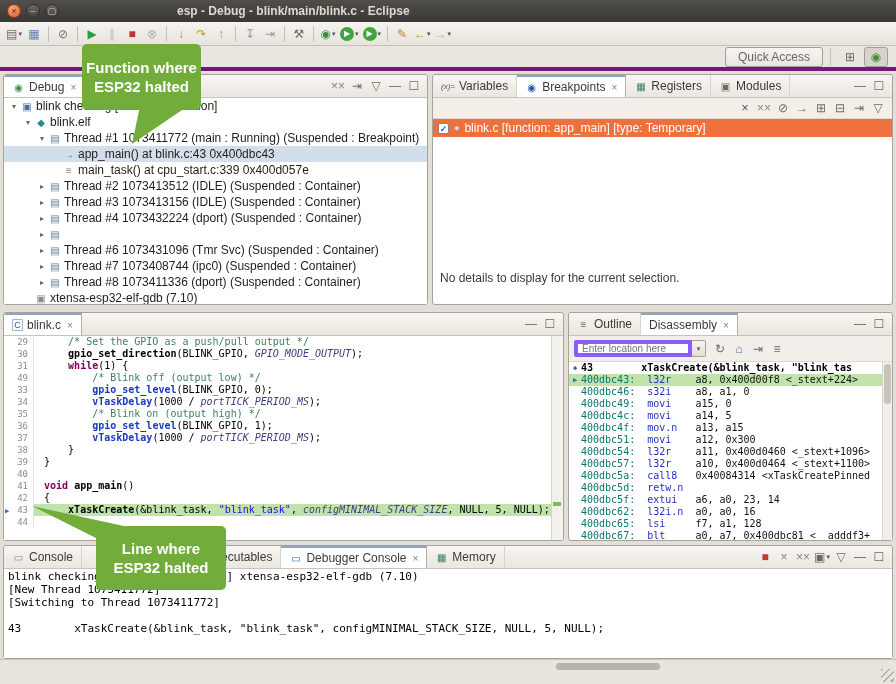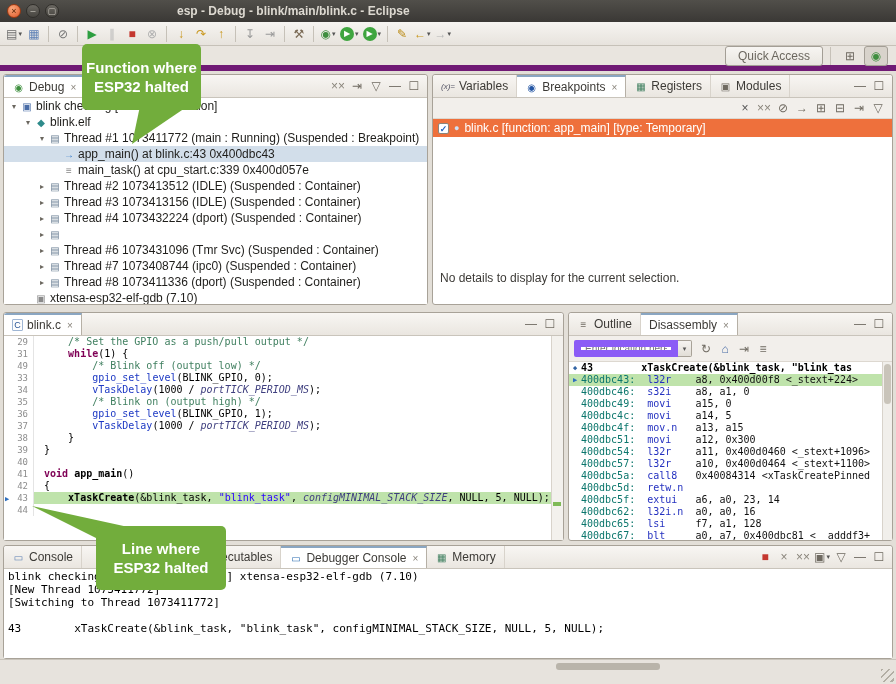--- a/index.html
+++ b/index.html
@@ -16,21 +16,21 @@
 
   
   .toolbar{position:absolute;left:0;top:22px;width:896px;height:24px;background:linear-gradient(#f6f4f1,#e7e3dd);border-bottom:1px solid #c6c1b8;display:flex;align-items:center;padding:0 4px}
   .tbtn{height:20px;min-width:20px;display:flex;align-items:center;justify-content:center;border-radius:3px;padding:0 2px}
   .gly{font-size:12px}
   .dd{font-size:7px;color:#555;margin-left:1px}
   .circ{width:14px;height:14px;border-radius:50%;color:#fff;font-size:8px;line-height:14px;text-align:center}
   .tsep{width:1px;height:16px;background:#c6c1b8;margin:0 4px;display:inline-block}
 
   
-  .qarow{position:absolute;left:0;top:46px;width:896px;height:25px;background:#e9e5df;border-bottom:6px solid #701a75;display:flex;align-items:center;justify-content:flex-end;padding-right:8px;gap:7px}
+  .qarow{position:absolute;left:0;top:46px;width:896px;height:25px;background:#e9e5df;border-bottom:4px solid #701a75;display:flex;align-items:center;justify-content:flex-end;padding-right:8px;gap:7px}
   .qabtn{border:1px solid #a39e95;border-radius:3px;background:linear-gradient(#f7f5f2,#e9e6e0);color:#6b675f;font-size:12px;padding:2px 12px;font-family:"Liberation Sans",sans-serif}
   .qsep{width:1px;height:18px;background:#c6c1b8}
   .pbtn{width:24px;height:20px;display:flex;align-items:center;justify-content:center;border-radius:3px;font-size:13px}
   .pbtn.pressed{background:#d8d3cb;border:1px solid #a39e95}
 
   
   .panel{position:absolute;background:#fff;border:1px solid #a8a298;border-radius:3px}
   .phead{position:absolute;left:0;top:0;right:0;height:23px;background:linear-gradient(#f8f6f3,#eae6e0);border-bottom:1px solid #c9c4bb;border-radius:3px 3px 0 0;display:flex;align-items:stretch;overflow:hidden}
   .tabwrap{display:flex}
   .tab{display:flex;align-items:center;gap:4px;padding:0 8px;font-size:12px;color:#3c3a36;border-right:1px solid #d8d3cb;white-space:nowrap}
@@ -61,29 +61,29 @@
   .bpdetails{position:absolute;left:7px;top:196px;font-size:12px;color:#3c3a36}
 
   
   #editor-panel{left:3px;top:312px;width:561px;height:229px}
   #editor-code{position:absolute;top:23px;left:0;right:12px;bottom:0;background:#fff;font-family:"DejaVu Sans Mono",monospace;font-size:10px;line-height:12px;overflow:hidden}
   .cl{position:relative;height:12px;padding-left:40px;white-space:pre}
   .cl.cur{background:#bfe3ab}
   .cl .ln{position:absolute;left:0;top:0;width:30px;height:12px;background:#fff;border-right:1px solid #e4e4e4;color:#8d8d8d;text-align:right;padding-right:5px;font-size:9px}
   .ipArrow{position:absolute;left:1px;top:1px;font-size:7px;color:#2f6fbe}
   .tk-cm{color:#3f7f5f}.tk-kw{color:#7f0055;font-weight:bold}.tk-str{color:#2a00ff}
-  .tk-mac{color:#3f3f7f;font-style:italic}.tk-fn{color:#1d39c4;font-weight:normal}
+  .tk-mac{color:#3f3f7f;font-style:italic}.tk-fn{color:#1d39c4;font-weight:bold}
   .tk-fnb{color:#000;font-weight:bold}.tk-pl{color:#000}
   .ovruler{position:absolute;right:0;top:23px;bottom:0;width:12px;background:#f3f1ed;border-left:1px solid #d8d3cb}
   .ovmark{position:absolute;right:2px;width:8px;height:4px}
 
   
   #disasm-panel{left:568px;top:312px;width:325px;height:229px}
   .dtoolbar{position:absolute;left:0;top:23px;right:0;height:26px;background:#f2efeb;border-bottom:1px solid #ddd8d0;display:flex;align-items:center;padding-left:5px;gap:0}
-  .dcombo{width:104px;height:17px;border:7px solid #8b5cf6;border-radius:2px 0 0 2px;font-size:10px;padding:0 4px;color:#444;font-family:"Liberation Sans",sans-serif}
+  .dcombo{width:118px;height:17px;border:4px solid #8b5cf6;border-radius:2px 0 0 2px;font-size:10px;padding:0 4px;color:#444;font-family:"Liberation Sans",sans-serif}
   .dcombobtn{width:14px;height:17px;border:1px solid #a8a298;border-left:none;border-radius:0 2px 2px 0;background:linear-gradient(#f5f3f0,#e2ded7);font-size:7px;display:flex;align-items:center;justify-content:center;color:#555}
   .dtoolbar .hicons{margin-left:6px}
   #disasm-code{position:absolute;left:0;top:49px;right:10px;bottom:0;overflow:hidden;font-family:"DejaVu Sans Mono",monospace;font-size:10px;line-height:12px}
   .drow{height:12px;white-space:pre;display:flex}
   .drow.cur{background:#bfe3ab}
   .dmark{flex:0 0 12px;font-size:7px;text-align:center;color:#2f6fbe;line-height:12px}
   .daddr{color:#0b766c}
   .dmnem{color:#2431c0}
   .dops{color:#111}
   .drow.src{font-weight:bold;color:#000}
@@ -378,20 +378,21 @@
           <span class="hic">
             <span class="gly" style="color: rgb(111, 106, 97);">—</span>
           </span>
           <span class="hic">
             <span class="gly" style="color: rgb(111, 106, 97);">☐</span>
           </span>
         </span>
     </div>
     <div id="editor-code">
         <div class="cl"><span class="ln">29</span><span class="tk-cm">    /* Set the GPIO as a push/pull output */</span></div>
+        <div class="cl"><span class="ln">30</span><span class="tk-pl">    </span><span class="tk-fnb">gpio_set_direction</span><span class="tk-pl">(</span><span class="tk-pl">BLINK_GPIO</span><span class="tk-pl">, </span><span class="tk-mac">GPIO_MODE_OUTPUT</span><span class="tk-pl">);</span></div>
         <div class="cl"><span class="ln">31</span><span class="tk-pl">    </span><span class="tk-kw">while</span><span class="tk-pl">(1) {</span></div>
         <div class="cl"><span class="ln">49</span><span class="tk-cm">        /* Blink off (output low) */</span></div>
         <div class="cl"><span class="ln">33</span><span class="tk-pl">        </span><span class="tk-fn">gpio_set_level</span><span class="tk-pl">(BLINK_GPIO, 0);</span></div>
         <div class="cl"><span class="ln">34</span><span class="tk-pl">        </span><span class="tk-fn">vTaskDelay</span><span class="tk-pl">(1000 / </span><span class="tk-mac">portTICK_PERIOD_MS</span><span class="tk-pl">);</span></div>
         <div class="cl"><span class="ln">35</span><span class="tk-cm">        /* Blink on (output high) */</span></div>
         <div class="cl"><span class="ln">36</span><span class="tk-pl">        </span><span class="tk-fn">gpio_set_level</span><span class="tk-pl">(BLINK_GPIO, 1);</span></div>
         <div class="cl"><span class="ln">37</span><span class="tk-pl">        </span><span class="tk-fn">vTaskDelay</span><span class="tk-pl">(1000 / </span><span class="tk-mac">portTICK_PERIOD_MS</span><span class="tk-pl">);</span></div>
         <div class="cl"><span class="ln">38</span><span class="tk-pl">    }</span></div>
         <div class="cl"><span class="ln">39</span><span class="tk-pl">}</span></div>
         <div class="cl"><span class="ln">40</span></div>

